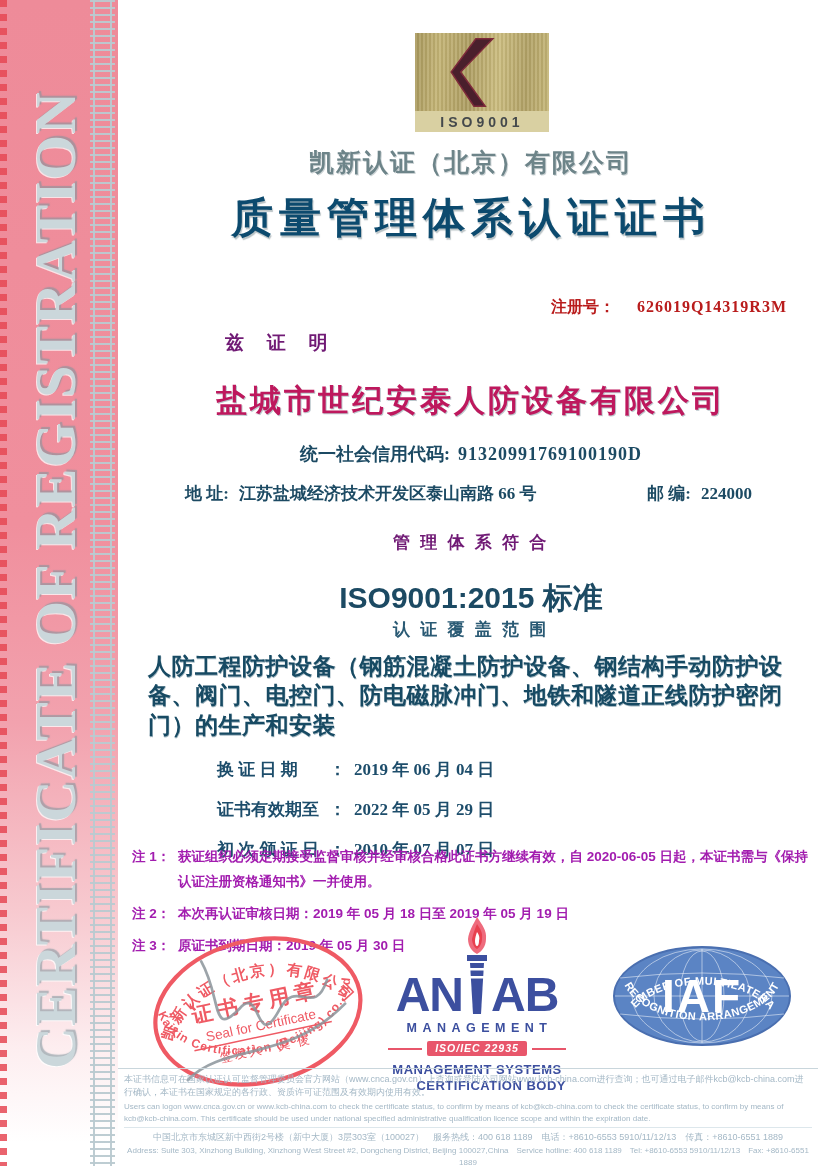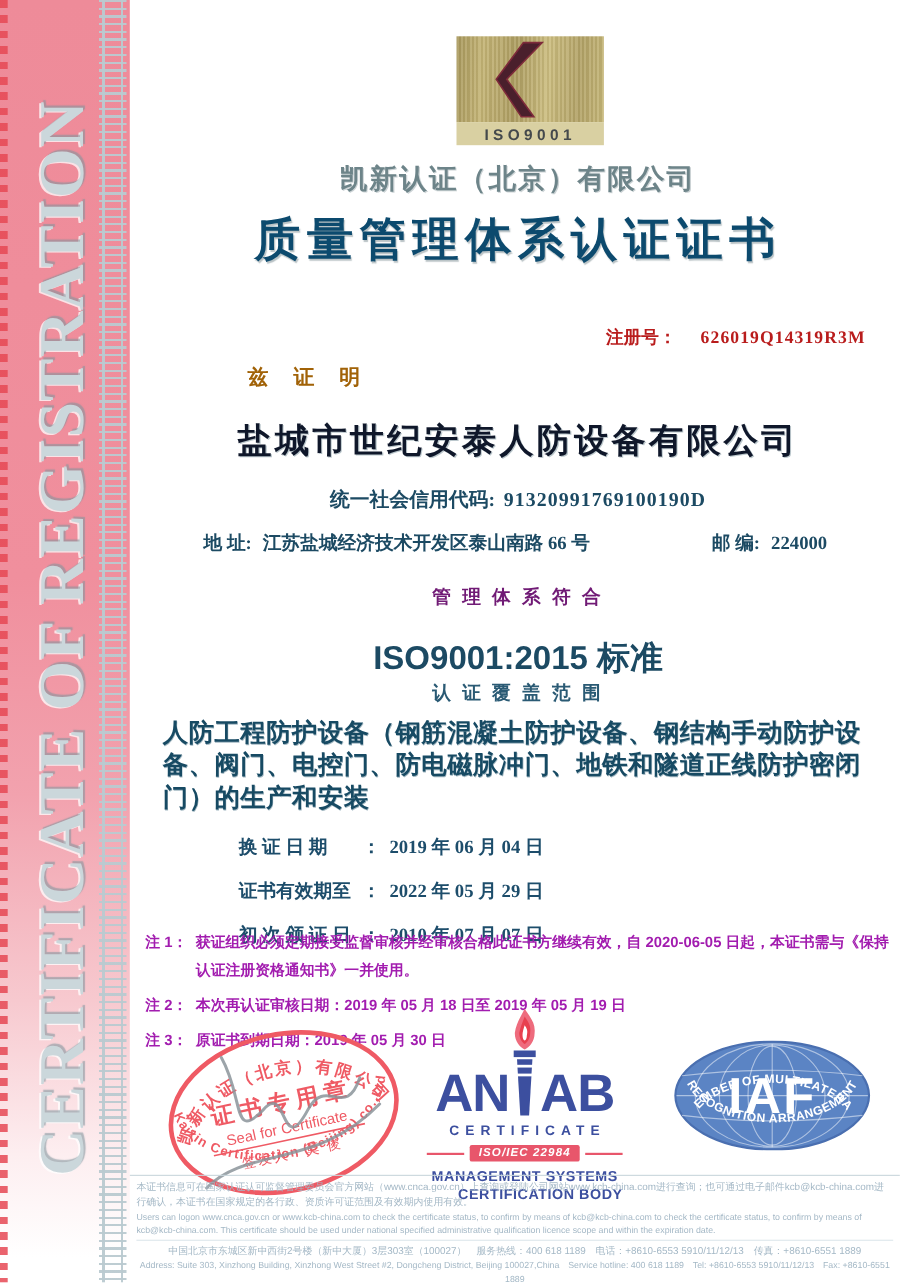--- a/index.html
+++ b/index.html
@@ -51,23 +51,23 @@
   }
   
   .hdr-company { top:146px; text-align:center; font-size:25px; font-weight:bold; letter-spacing:2px; color:#6d8489;
     text-shadow:1px 1px 0 rgba(110,130,136,.35); }
   .hdr-title { top:190px; text-align:center; font-size:42px; font-weight:bold; letter-spacing:6px; color:#0c4a6e;
     text-shadow:1px 2px 1px rgba(100,120,126,.45); }
 
   .reg-row { top:297px; text-align:right; padding-right:25px; font-size:16px; font-weight:bold; color:#b91c1c; }
   .reg-row .val { margin-left:22px; letter-spacing:1px; }
 
-  .certify { top:330px; padding-left:95px; font-size:19px; font-weight:bold; letter-spacing:9px; color:#a16207; }
-
-  .holder-name { top:380px; text-align:center; font-size:31px; font-weight:bold; letter-spacing:3px; color:#0f172a;
+  .certify { top:330px; padding-left:95px; font-size:19px; font-weight:bold; letter-spacing:9px; color:#701a75; }
+
+  .holder-name { top:380px; text-align:center; font-size:31px; font-weight:bold; letter-spacing:3px; color:#be185d;
     text-shadow:1px 1px 0 rgba(60,95,110,.35); }
   .credit { top:442px; text-align:center; font-size:18px; font-weight:bold; color:#1c4a63; }
   .credit .val { margin-left:8px; letter-spacing:1px; }
 
   .addr { top:482px; padding:0 60px 0 55px; display:flex; justify-content:space-between;
     font-size:17px; font-weight:bold; color:#1c4a63; }
   .addr .lbl { margin-right:10px; }
 
   .conform { top:531px; text-align:center; font-size:17px; font-weight:bold; letter-spacing:3px; color:#701a75; }
   .standard { top:578px; text-align:center; font-size:30px; font-weight:bold; color:#1c4a63;
@@ -214,24 +214,24 @@
       <path d="M16,1 C21,9 26,14 25,23 C25,31 20,36 16,38 C12,36 7,31 7,23 C8,15 12,9 16,1 Z" fill="#ee6b7d"></path>
       <path d="M16,8 C19,13 22,16 21,23 C21,28 18,32 16,33 C14,32 11,28 11,23 C12,18 14,13 16,8 Z" fill="#e8404f"></path>
       <path d="M16,16 C18,19 19,21 18,25 C18,28 17,30 16,30 C15,30 14,28 14,25 C14,22 15,19 16,16 Z" fill="#ffffff"></path>
       <rect x="6" y="39" width="20" height="6" fill="#3c4f9f"></rect>
       <polygon points="9,47 23,47 20,98 12,98" fill="#3c4f9f"></polygon>
       <rect x="8" y="52" width="16" height="2.5" fill="#ffffff"></rect>
       <rect x="9" y="60" width="14" height="2.5" fill="#ffffff"></rect>
     </svg>
     <span class="ltr">AB</span>
   </div>
-  <div class="anab-accredited">CERTIFICATE</div>
+  <div class="anab-accredited">MANAGEMENT</div>
   <div class="anab-band">
     <span class="ln"></span>
-    <span class="bx">ISO/IEC 22984</span>
+    <span class="bx">ISO/IEC 22935</span>
     <span class="ln"></span>
   </div>
   <div class="anab-l1">MANAGEMENT SYSTEMS</div>
   <div class="anab-l2">CERTIFICATION BODY</div>
 </div>
 
 <div class="iaf">
   <svg width="180" height="100" viewBox="0 0 180 100">
     <defs>
       <path id="iafTop" d="M 22,64 A 74,42 0 0 1 158,64" fill="none"></path>

